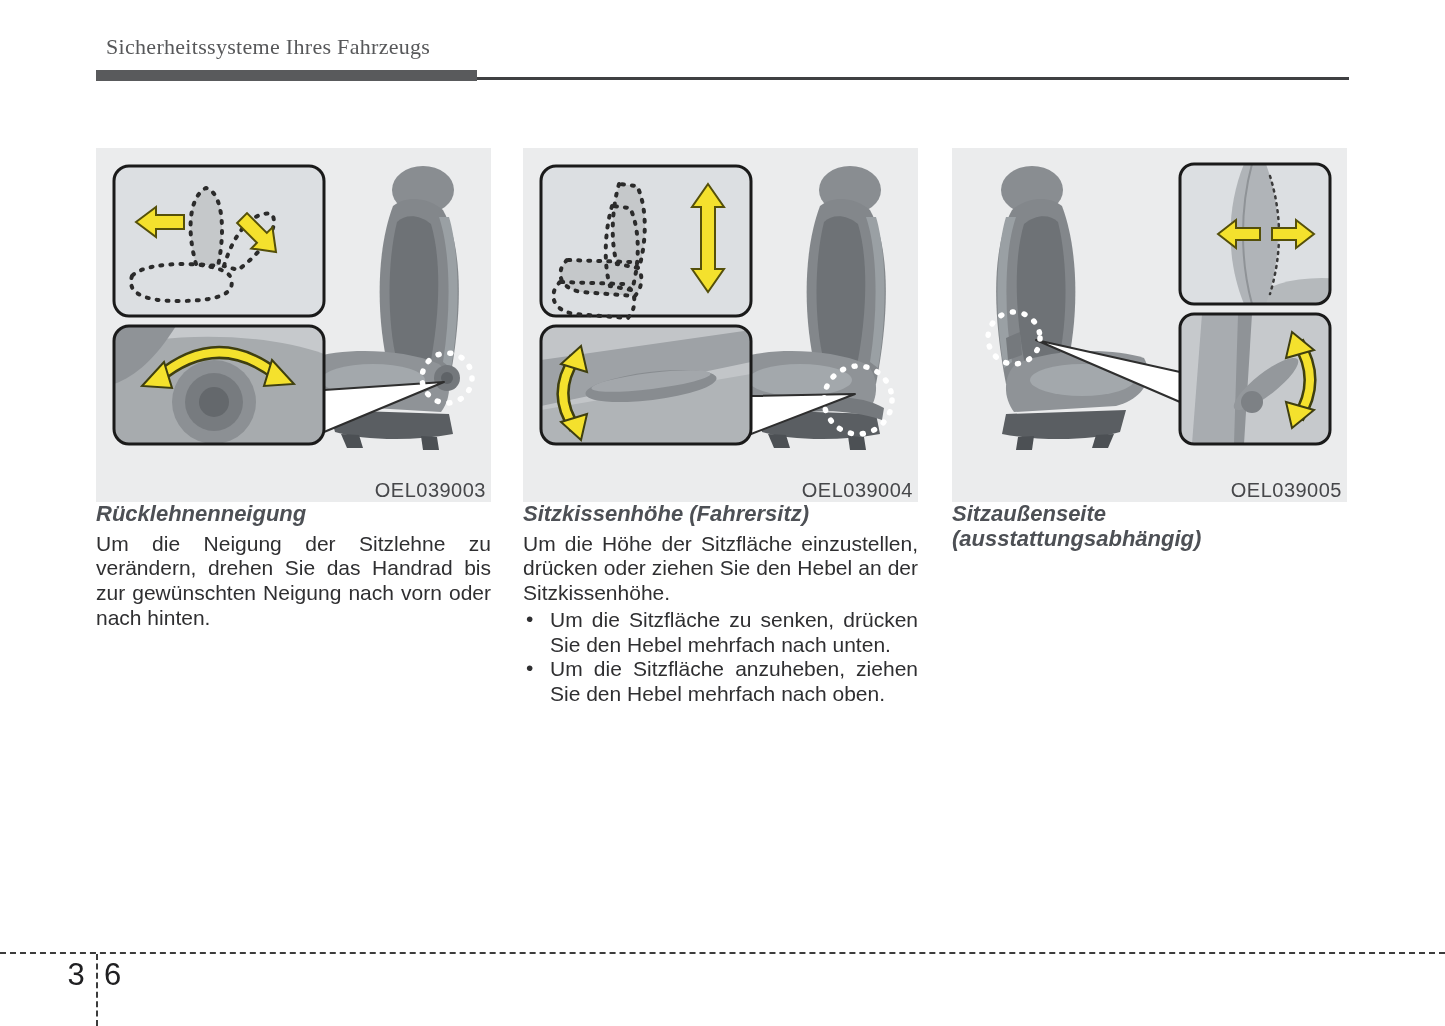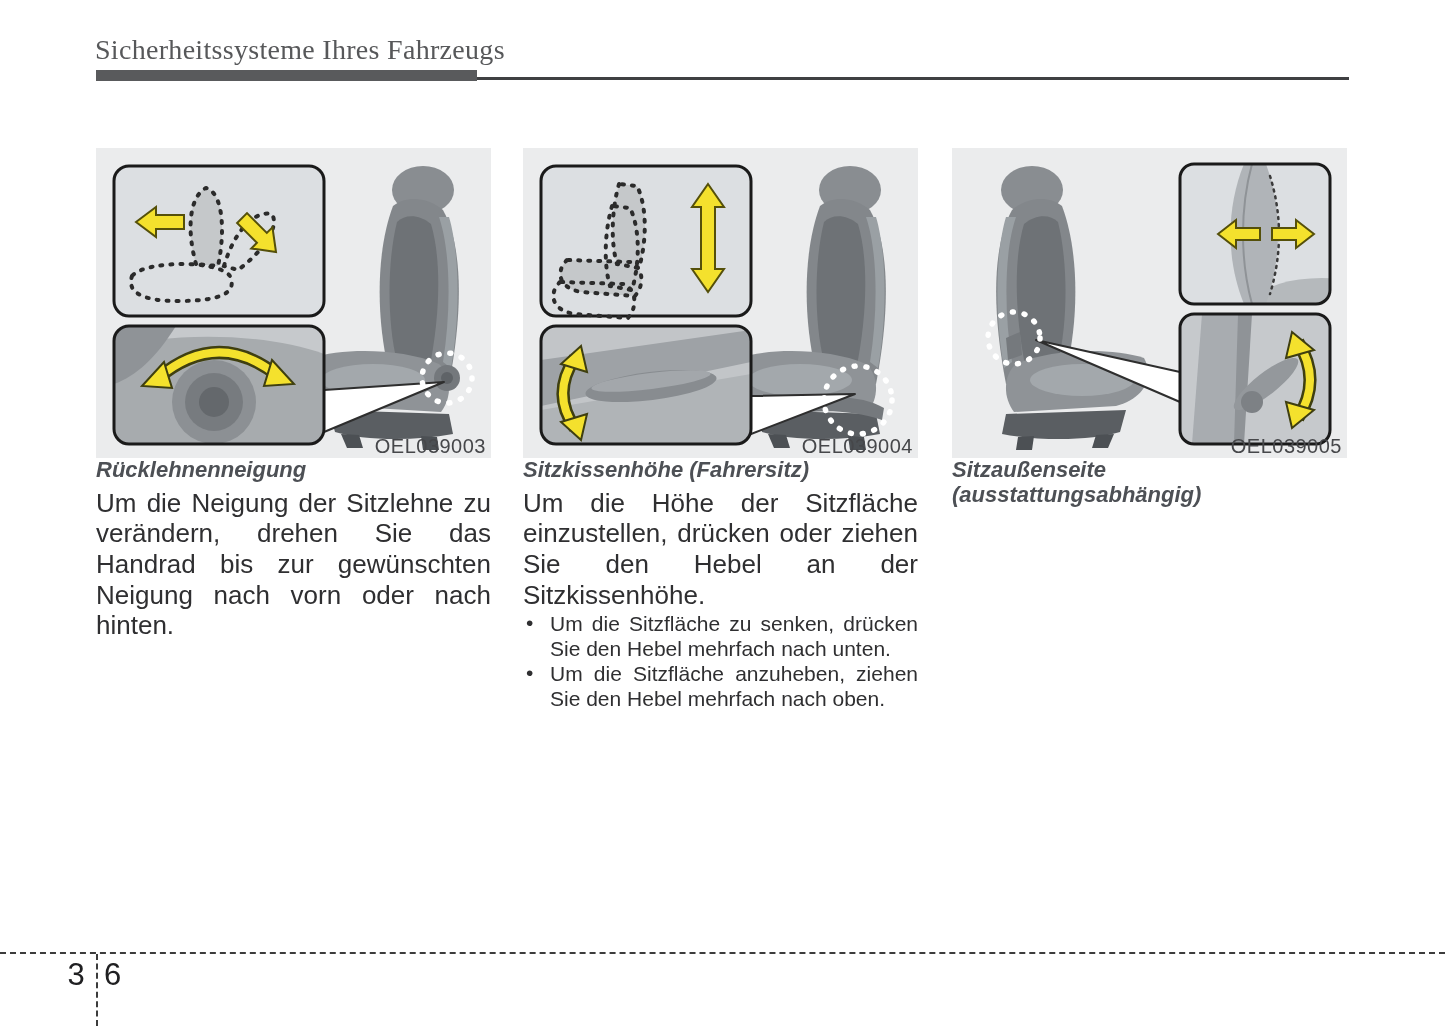--- a/index.html
+++ b/index.html
@@ -1,44 +1,44 @@
 <!DOCTYPE html>
 <html><head>
 <meta charset="utf-8">
 <style>
   html,body{margin:0;padding:0;}
   body{
     width:1445px;height:1026px;position:relative;overflow:hidden;
     background:#ffffff;font-family:"Liberation Sans",sans-serif;
   }
   .page-title{
-    position:absolute;left:95px;top:34px;margin:0;
+    position:absolute;left:106px;top:34px;margin:0;
     font-family:"Liberation Serif",serif;font-weight:400;
-    font-size:28px;color:#57585a;letter-spacing:0.3px;
+    font-size:22px;color:#57585a;letter-spacing:0.3px;
   }
   .title-bar-thick{position:absolute;left:96px;top:70px;width:381px;height:11px;background:#595a5c;}
   .title-bar-thin{position:absolute;left:477px;top:77px;width:872px;height:3px;background:#3f4042;}
 
   .col{position:absolute;top:148px;width:395px;}
   .col1{left:96px;} .col2{left:523px;} .col3{left:952px;}
 
-  .figure-panel{position:relative;width:395px;height:310px;background:#ebeced;}
+  .figure-panel{position:relative;width:395px;height:354px;background:#ebeced;}
   .figure-panel svg{position:absolute;left:0;top:0;}
   .figure-caption{
     position:absolute;right:5px;bottom:0px;
     font-size:20px;color:#46474a;letter-spacing:0.5px;
   }
 
   .text-block{width:395px;}
   .sec-heading{
     margin:0 0 5px 0;font-size:22px;font-weight:bold;font-style:italic;
     color:#4d5055;line-height:1.12;
   }
   .sec-body{
-    margin:0;font-size:26px;color:#2f2f31;line-height:1.18;text-align:justify;
+    margin:0;font-size:21px;color:#2f2f31;line-height:1.18;text-align:justify;
   }
   .bullet-list{margin-top:2px;}
   .bullet-item{
     position:relative;padding-left:27px;margin:0;
     font-size:21px;color:#2f2f31;line-height:1.18;text-align:justify;
   }
   .bullet-glyph{position:absolute;left:3px;top:-1px;}
 
   .footer-hline{position:absolute;left:0;top:952px;width:1445px;height:0;border-top:2px dashed #3c3c3c;}
   .footer-vline{position:absolute;left:96px;top:954px;height:72px;width:0;border-left:2px dashed #3c3c3c;}

